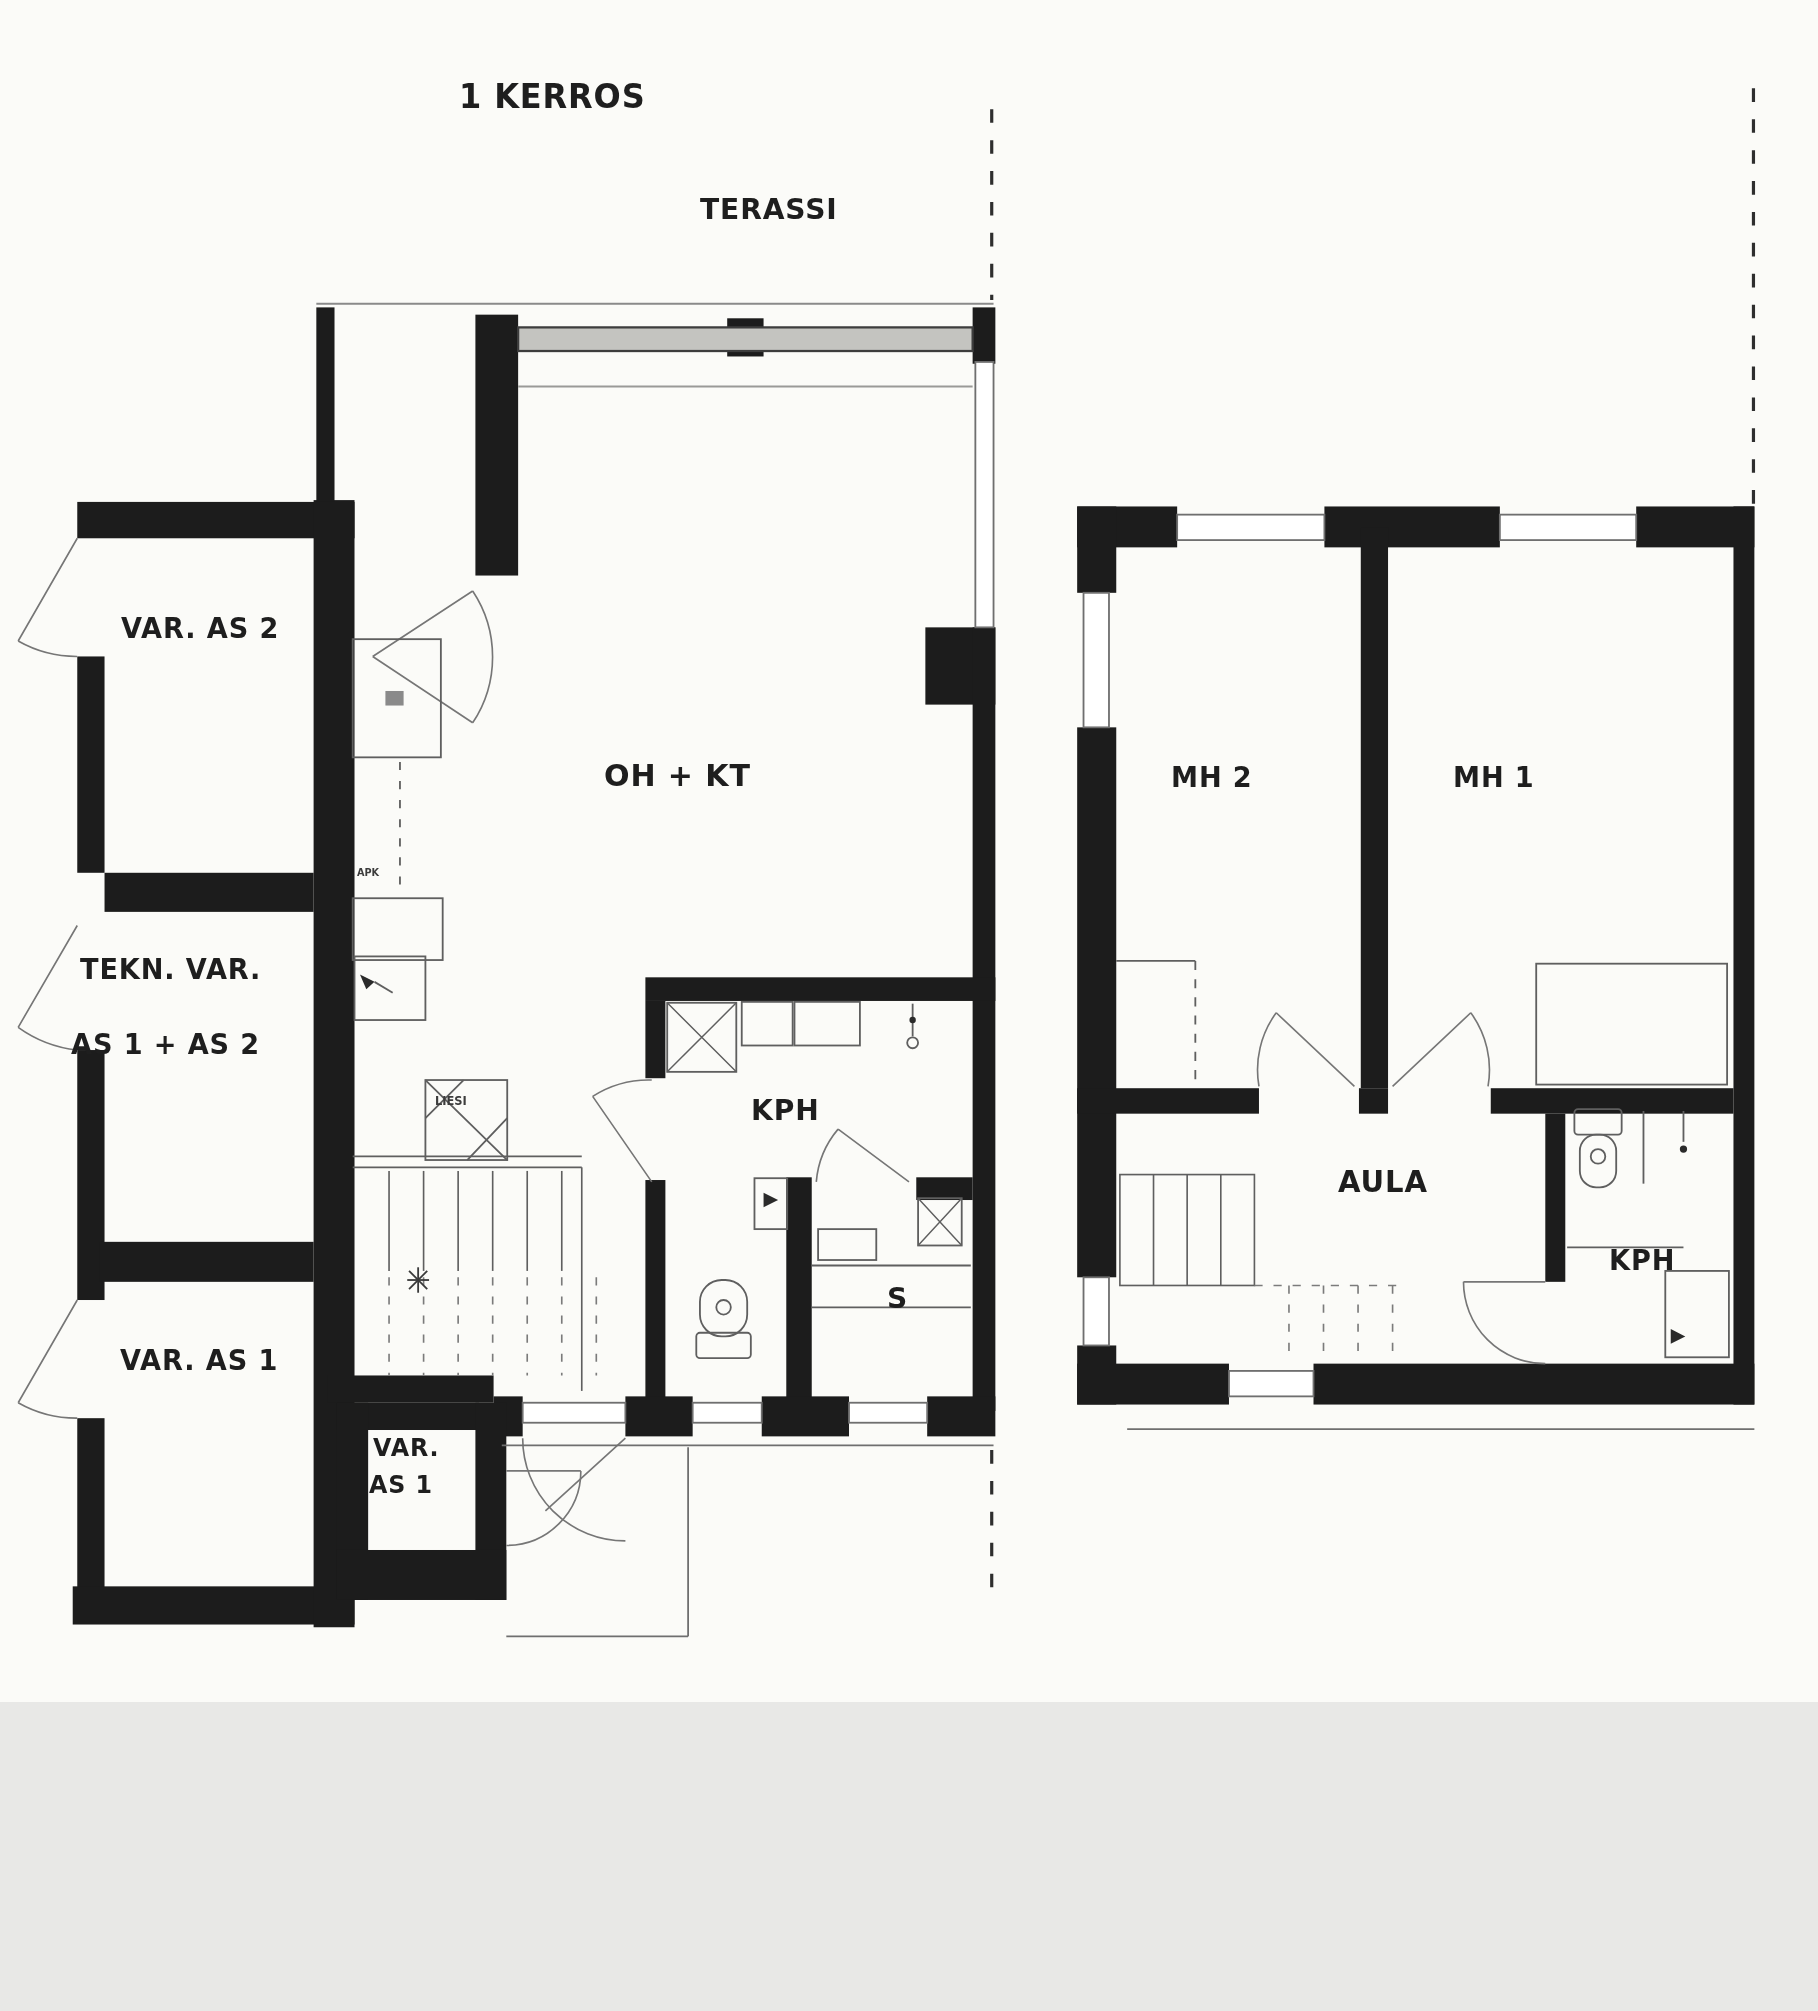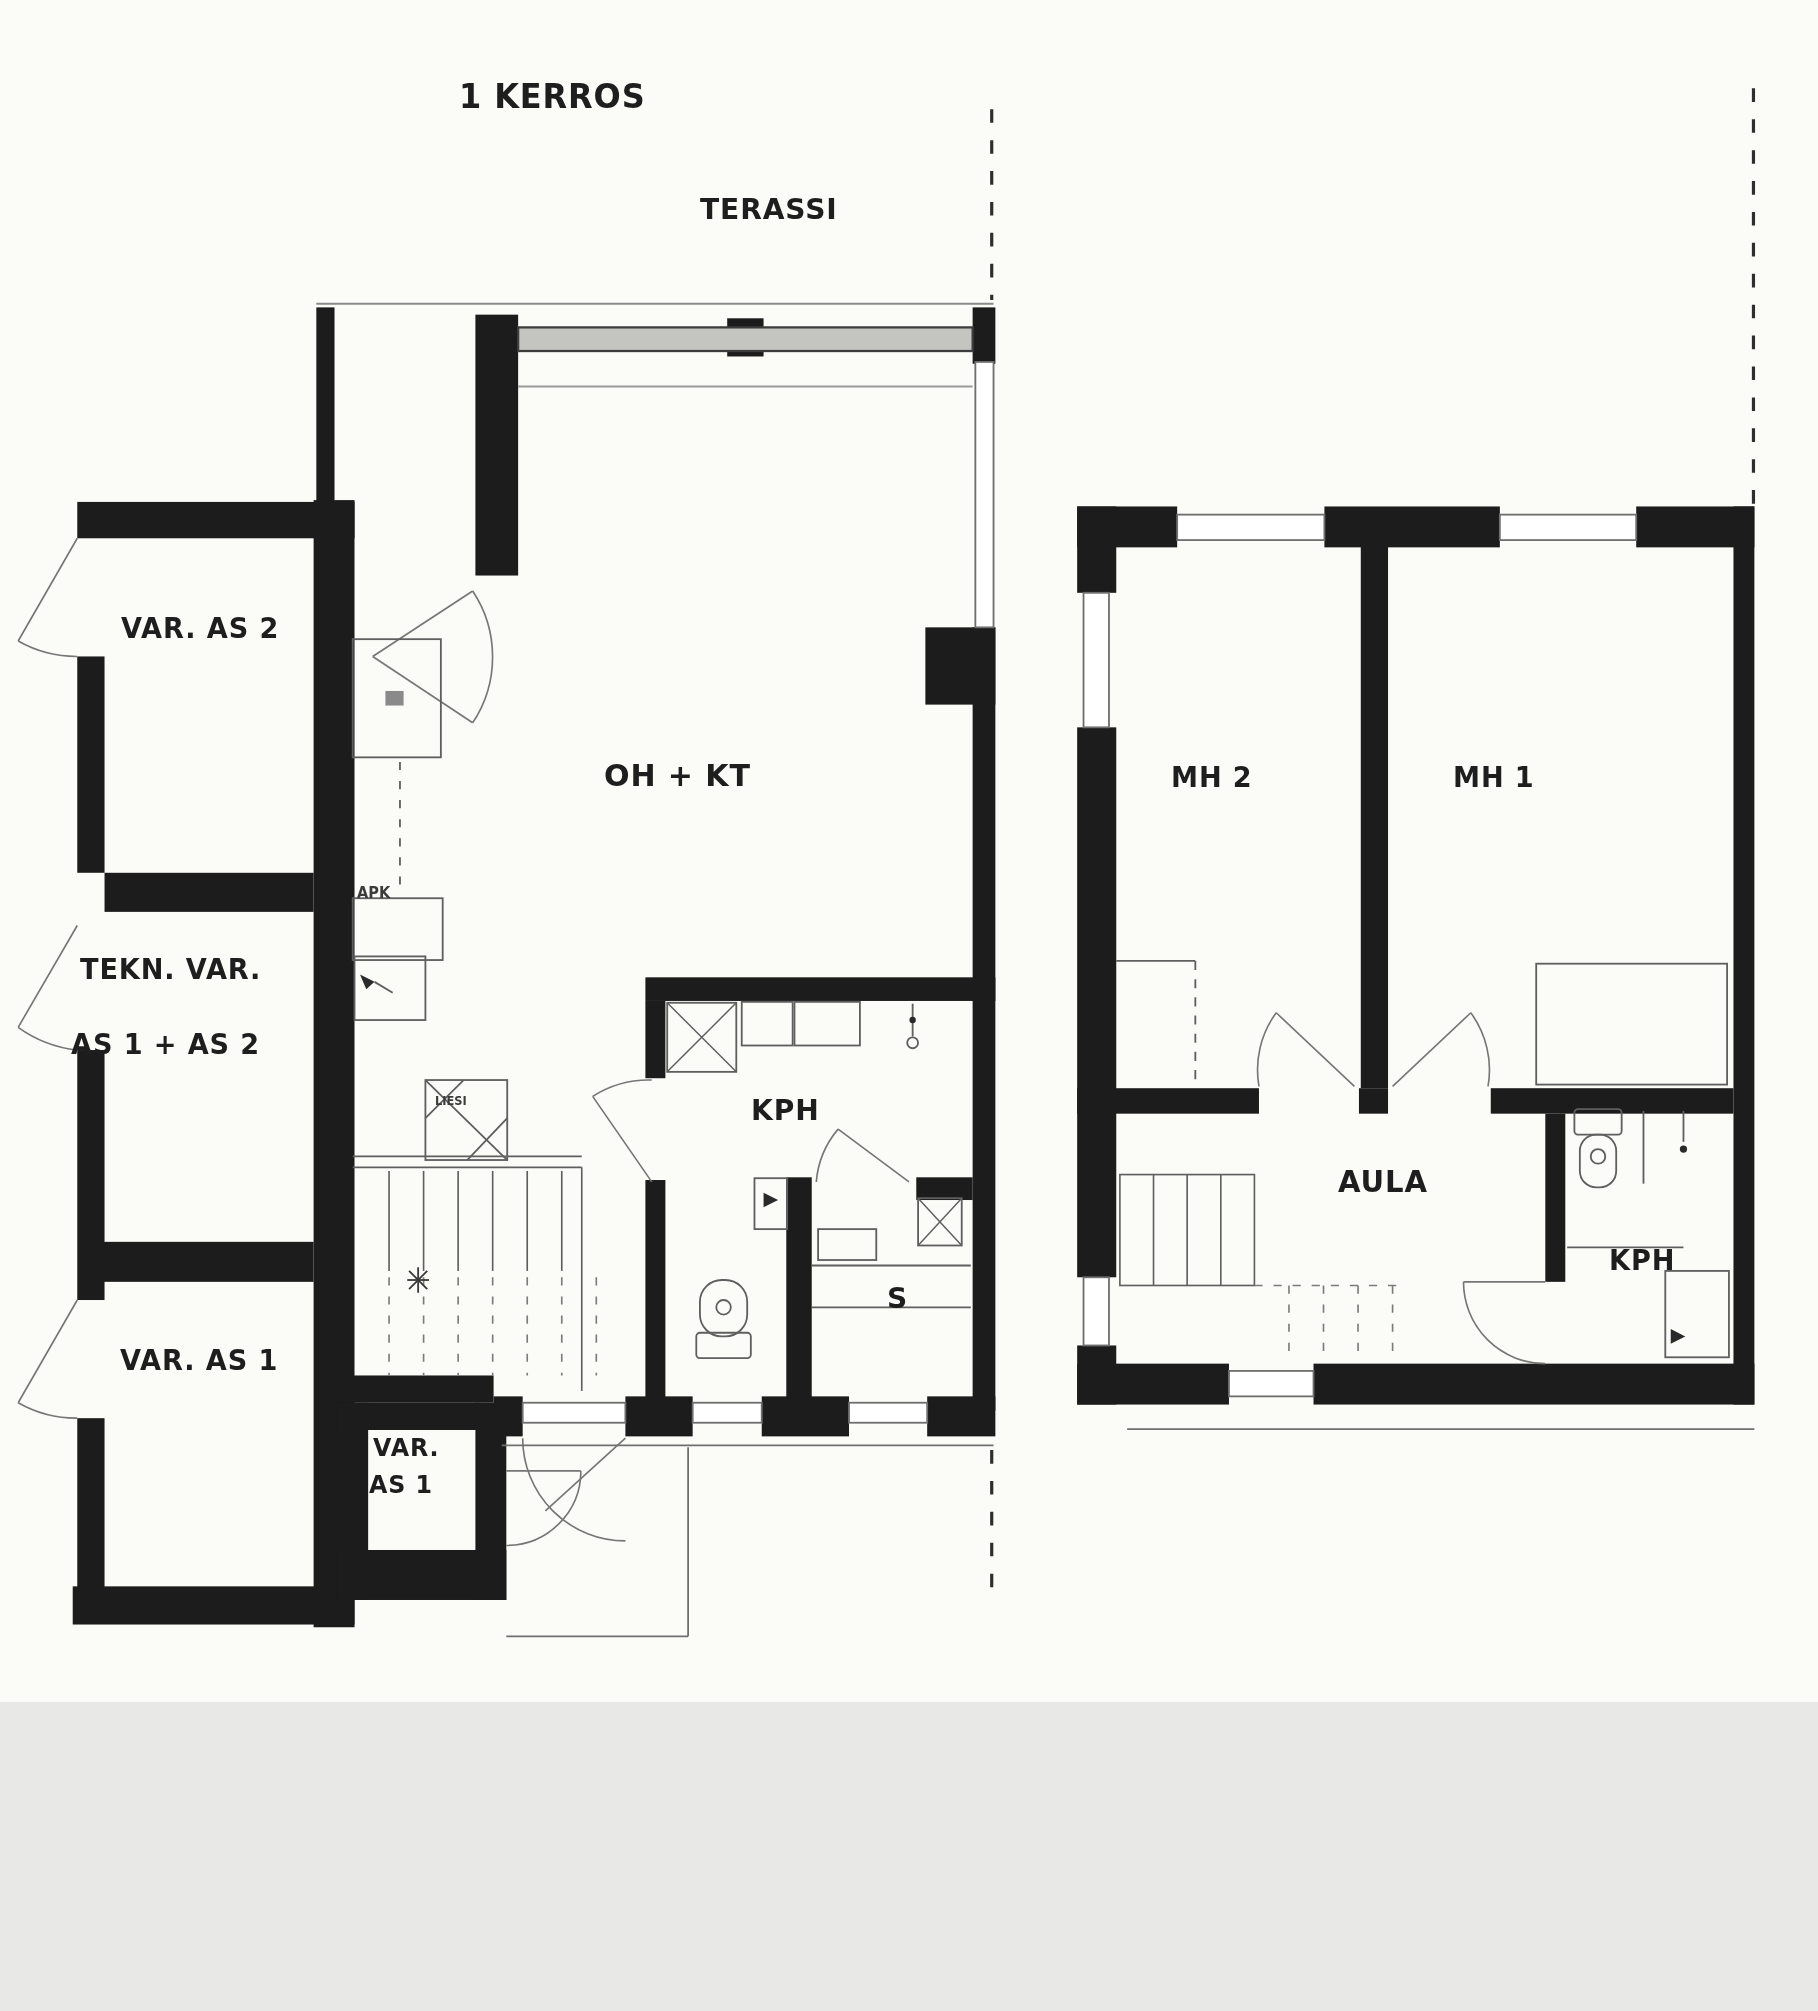--- a/index.html
+++ b/index.html
@@ -258,21 +258,21 @@
 
   <span class="lbl" style="left:751px;top:1096px;font-size:29px">KPH</span>
 
   <span class="lbl" style="left:887px;top:1284px;font-size:29px">S</span>
 
   <span class="lbl" style="left:120px;top:1347px;font-size:28px">VAR. AS 1</span>
 
   <span class="lbl" style="left:373px;top:1436px;font-size:24.5px">VAR.</span>
   <span class="lbl" style="left:369px;top:1473px;font-size:24.5px">AS 1</span>
 
-  <span class="lbl small" style="left:357px;top:886px;font-size:15px">APK</span>
+  <span class="lbl small" style="left:357px;top:868px;font-size:10px">APK</span>
   <span class="lbl small" style="left:435px;top:1096px;font-size:11.8px">LIESI</span>
 
   <span class="lbl" style="left:1171px;top:764px;font-size:28px">MH 2</span>
   <span class="lbl" style="left:1453px;top:764px;font-size:28px">MH 1</span>
 
   <span class="lbl" style="left:1338px;top:1167px;font-size:30px">AULA</span>
   <span class="lbl" style="left:1609px;top:1247px;font-size:28px">KPH</span>
 
 </div>
 

